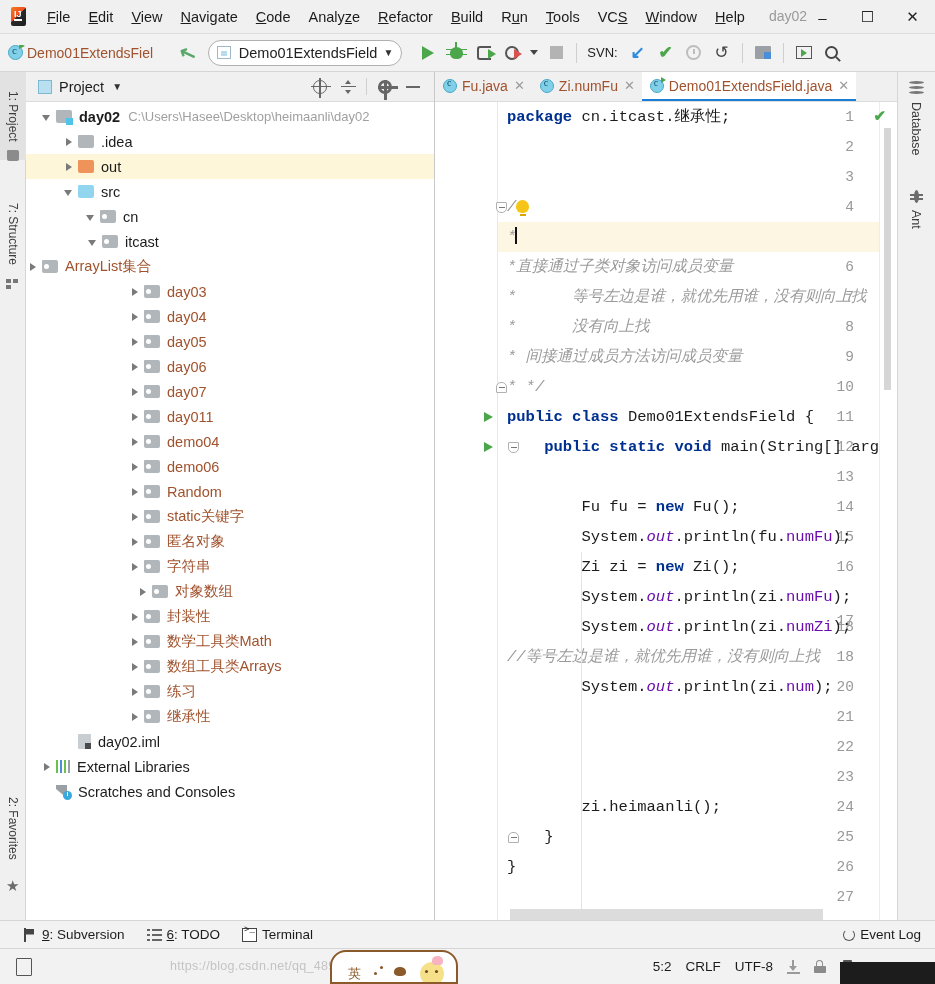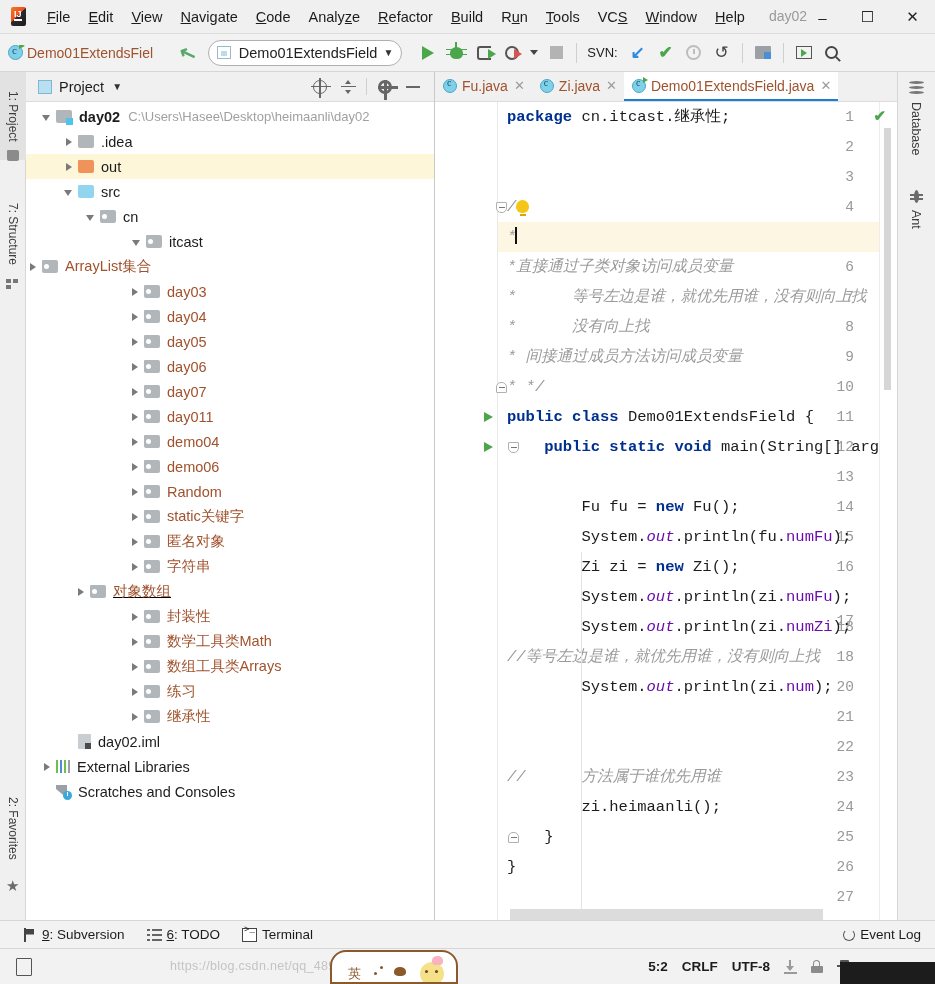--- a/index.html
+++ b/index.html
@@ -227,21 +227,21 @@
      font-family:"Liberation Mono",monospace;}
   .evlog{ margin-left:auto; margin-right:14px; display:flex; align-items:center;
      font-size:13.5px; color:#1c1c1c;}
   .evlog .c{width:12px;height:12px;border:1.5px solid #555;border-radius:50%;margin-right:5px;
      border-top-color:transparent;}
 
   .statusbar{ position:absolute; left:0; bottom:0; width:935px; height:36px;
      background:#f2f2f2; border-top:1px solid #d6d6d6; display:flex; align-items:center;}
   .sb-left{ width:16px;height:18px; border:1.5px solid #555; margin-left:16px; border-radius:1px;}
   .sb-right{ margin-left:auto; display:flex; align-items:center; gap:14px; padding-right:12px;
-     font-size:13.5px; color:#1c1c1c;font-weight:bold;}
+     font-size:13.5px; color:#1c1c1c;}
   .sb-ic{ width:16px;height:15px; position:relative;}
   .lockic{width:12px;height:13px;position:relative;}
   .lockic b{position:absolute;left:0;bottom:0;width:12px;height:7px;background:#8b8b8b;border-radius:1px;}
   .lockic i{position:absolute;left:2.5px;top:0;width:7px;height:7px;border:1.6px solid #8b8b8b;
      border-bottom:none;border-radius:4px 4px 0 0;}
   .hatic{width:15px;height:14px;position:relative;}
   .hatic b{position:absolute;left:3px;top:0;width:9px;height:6px;background:#555;border-radius:1px;}
   .hatic i{position:absolute;left:0;top:5px;width:15px;height:2px;background:#555;}
   .hatic s{position:absolute;left:3px;top:7px;width:9px;height:6px;border:1.5px solid #555;
      border-radius:0 0 5px 5px; border-top:none;}
@@ -451,21 +451,21 @@
         <div class="trow" style="padding-left: 36px;">
           <div class="tw d"></div>
           <div class="fld blue"></div>
           <span class="tlabel">src</span>
         </div>
         <div class="trow" style="padding-left: 58px;">
           <div class="tw d"></div>
           <div class="fld pkg"></div>
           <span class="tlabel">cn</span>
         </div>
-        <div class="trow" style="padding-left: 104px;">
+        <div class="trow" style="padding-left: 60px;">
           <div class="tw d"></div>
           <div class="fld pkg"></div>
           <span class="tlabel">itcast</span>
         </div>
         <div class="trow" style="">
           <div class="tw r"></div>
           <div class="fld pkg"></div>
           <span class="tlabel pkgc">ArrayList集合</span>
         </div>
         <div class="trow" style="padding-left: 102px;">
@@ -521,21 +521,21 @@
         <div class="trow" style="padding-left: 102px;">
           <div class="tw r"></div>
           <div class="fld pkg"></div>
           <span class="tlabel pkgc">匿名对象</span>
         </div>
         <div class="trow" style="padding-left: 102px;">
           <div class="tw r"></div>
           <div class="fld pkg"></div>
           <span class="tlabel pkgc">字符串</span>
         </div>
-        <div class="trow" style="padding-left: 48px; text-decoration: underline;">
+        <div class="trow" style="padding-left: 110px;">
           <div class="tw r"></div>
           <div class="fld pkg"></div>
           <span class="tlabel pkgc">对象数组</span>
         </div>
         <div class="trow" style="padding-left: 102px;">
           <div class="tw r"></div>
           <div class="fld pkg"></div>
           <span class="tlabel pkgc">封装性</span>
         </div>
         <div class="trow" style="padding-left: 102px;">
@@ -586,21 +586,21 @@
 
   <div class="editor">
     <div class="tabs" id="tabs">
         <div class="tab">
           <span class="ti"></span>
           <span class="tn">Fu.java</span>
           <span class="tx">✕</span>
         </div>
         <div class="tab">
           <span class="ti"></span>
-          <span class="tn">Zi.java</span>
+          <span class="tn">Zi.numFu</span>
           <span class="tx">✕</span>
         </div>
         <div class="tab active">
           <span class="ti">
             <span class="grn"></span>
           </span>
           <span class="tn">Demo01ExtendsField.java</span>
           <span class="tx">✕</span>
         </div>
       </div>
@@ -668,21 +668,20 @@
           <div class="cline" style="position: absolute; top: 330px; left: 0px; right: 0px;">    <span class="kw">public static void</span> main(String[] arg</div>
           <div class="cline" style="position: absolute; top: 360px; left: 0px; right: 0px;"></div>
           <div class="cline" style="position: absolute; top: 390px; left: 0px; right: 0px;">        Fu fu = <span class="kw">new</span> Fu();</div>
           <div class="cline" style="position: absolute; top: 420px; left: 0px; right: 0px;">        System.<span class="stat">out</span>.println(fu.<span class="fld2">numFu</span>);</div>
           <div class="cline" style="position: absolute; top: 450px; left: 0px; right: 0px;">        Zi zi = <span class="kw">new</span> Zi();</div>
           <div class="cline" style="position: absolute; top: 480px; left: 0px; right: 0px;">        System.<span class="stat">out</span>.println(zi.<span class="fld2">numFu</span>);</div>
           <div class="cline" style="position: absolute; top: 510px; left: 0px; right: 0px;">        System.<span class="stat">out</span>.println(zi.<span class="fld2">numZi</span>);</div>
           <div class="cline" style="position: absolute; top: 540px; left: 0px; right: 0px;"><span class="cmt">//等号左边是谁，就优先用谁，没有则向上找</span></div>
           <div class="cline" style="position: absolute; top: 570px; left: 0px; right: 0px;">        System.<span class="stat">out</span>.println(zi.<span class="fld2">num</span>);</div>
           <div class="cline" style="position: absolute; top: 600px; left: 0px; right: 0px;"></div>
-          <div class="cline" style="position: absolute; top: 660px; left: 0px; right: 0px;"><span class="cmt">//      方法属于谁优先用谁</span></div>
           <div class="cline" style="position: absolute; top: 690px; left: 0px; right: 0px;">        zi.heimaanli();</div>
           <div class="cline" style="position: absolute; top: 720px; left: 0px; right: 0px;">    }</div>
           <div class="cline" style="position: absolute; top: 750px; left: 0px; right: 0px;">}</div>
           <div class="cline" style="position: absolute; top: 780px; left: 0px; right: 0px;"></div>
         </div>
       <div class="indent-guide" style="left:146px; top:450px; height:390px;"></div>
       <div class="edge-right"></div>
       <div class="ok-check">✔</div>
       <div class="vscroll"></div>
       <div class="hscroll"></div>

